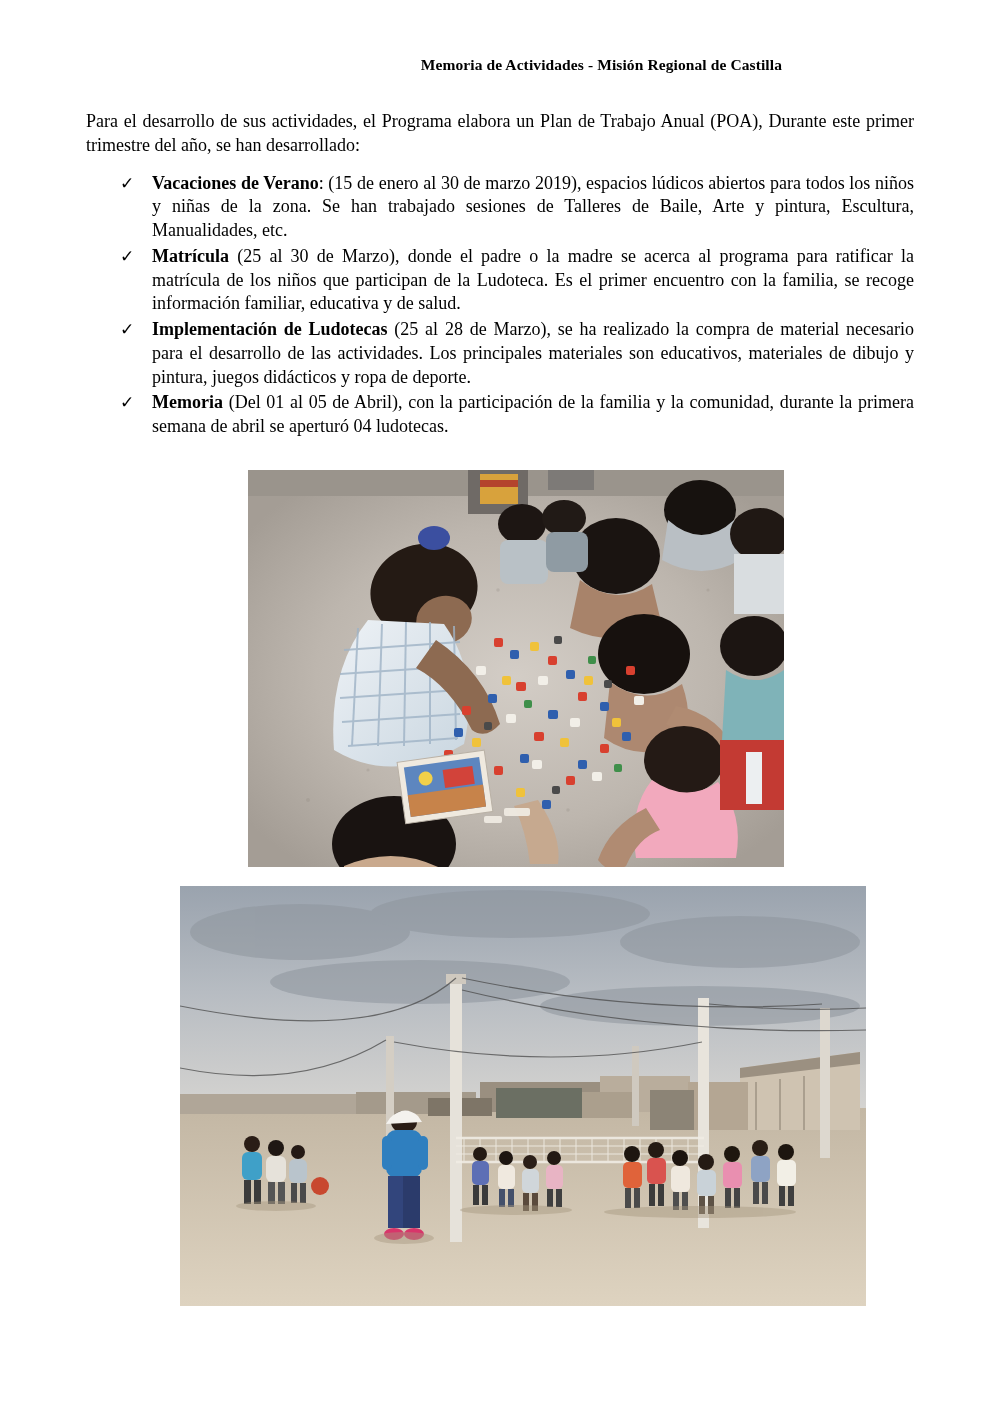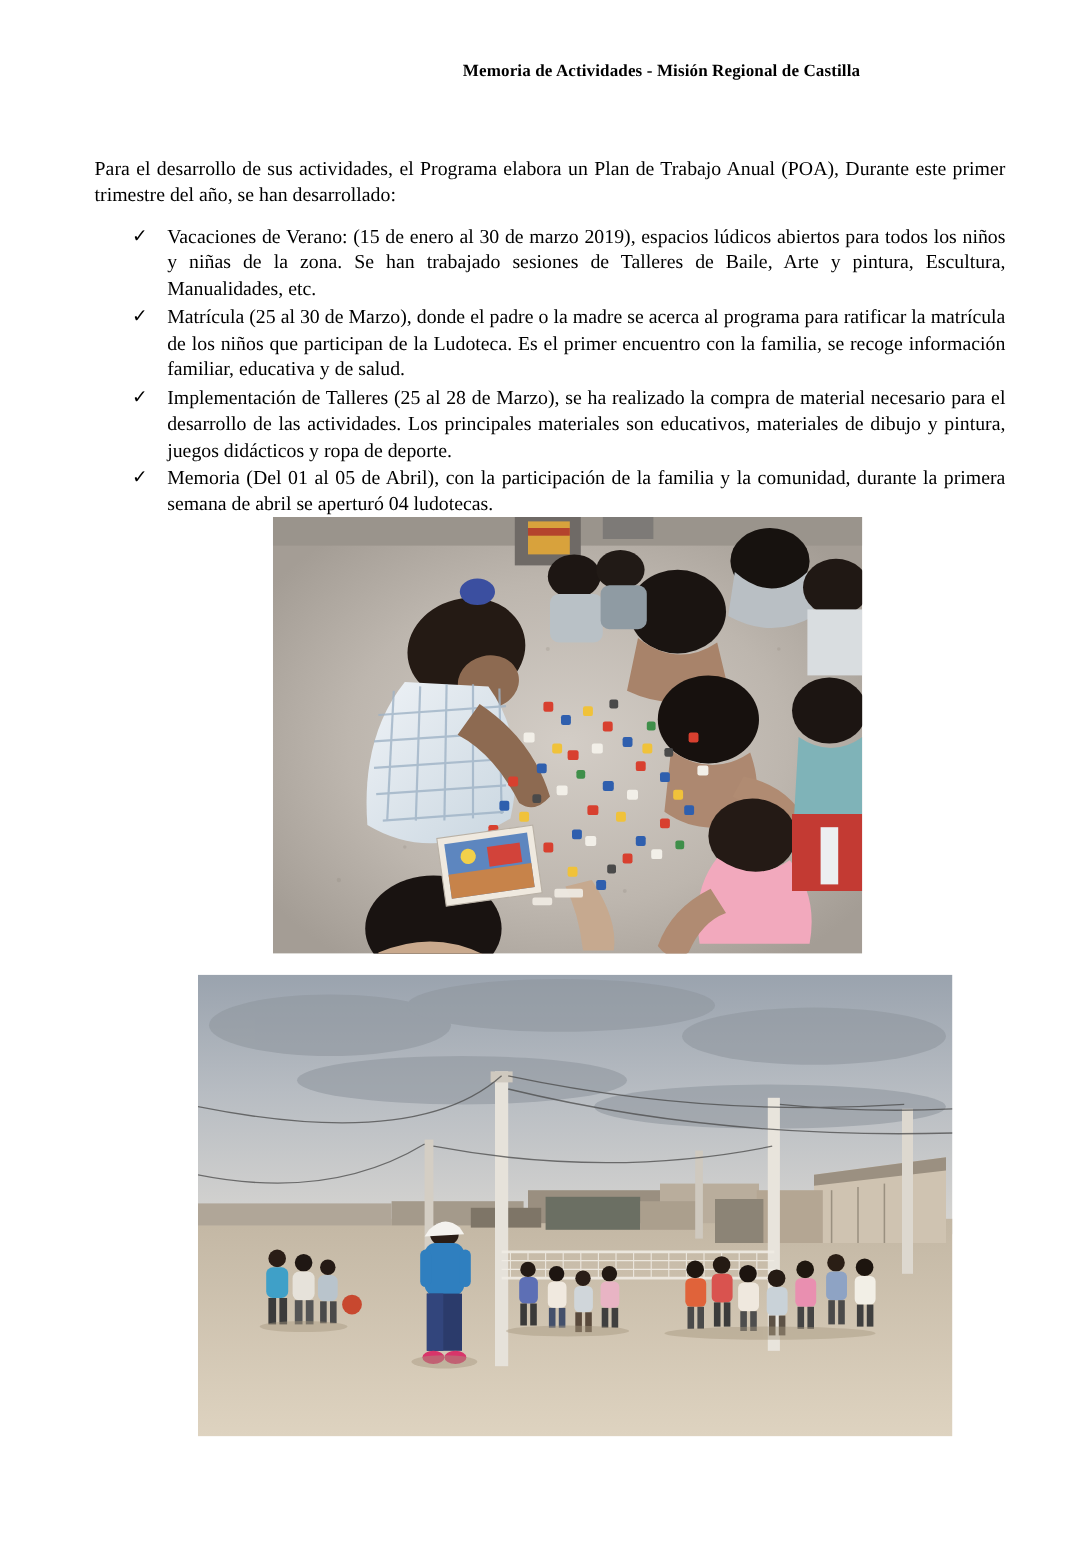--- a/index.html
+++ b/index.html
@@ -33,21 +33,20 @@
     font-weight: bold;
     font-size: 15.5px;
     letter-spacing: 0.1px;
     font-family: Liberation Serif, serif;
   }
   .content {
     position: absolute;
     top: 110px;
     left: 86px;
     width: 828px;
-    margin-top: 32px;
   }
   p.intro {
     margin: 0;
     font-size: 18px;
     line-height: 1.32;
     text-align: justify;
     text-justify: inter-word;
   }
   ul.bullets {
     list-style: none;
@@ -64,21 +63,21 @@
     padding-left: 32px;
   }
   ul.bullets li .tick {
     position: absolute;
     left: 0;
     top: 0;
     font-size: 17px;
     font-family: "DejaVu Sans", sans-serif;
   }
   .lead {
-    font-weight: normal;
+    font-weight: bold;
   }
   .figures {
     position: absolute;
     left: 0;
     top: 440px;
     width: 992px;
   }
   .fig1-wrap {
     position: absolute;
     left: 248px;
@@ -117,21 +116,21 @@
       <li>
         <span class="tick">✓</span>
         <span class="lead">Vacaciones de Verano</span><span>: (15 de enero al 30 de marzo 2019), espacios lúdicos abiertos para todos los niños y niñas de la zona. Se han trabajado sesiones de Talleres de Baile, Arte y pintura, Escultura, Manualidades, etc.</span>
       </li>
       <li>
         <span class="tick">✓</span>
         <span class="lead">Matrícula</span><span> (25 al 30 de Marzo), donde el padre o la madre se acerca al programa para ratificar la matrícula de los niños que participan de la Ludoteca. Es el primer encuentro con la familia, se recoge información familiar, educativa y de salud.</span>
       </li>
       <li>
         <span class="tick">✓</span>
-        <span class="lead">Implementación de Talleres</span><span> (25 al 28 de Marzo), se ha realizado la compra de material necesario para el desarrollo de las actividades. Los principales materiales son educativos, materiales de dibujo y pintura, juegos didácticos y ropa de deporte.</span>
+        <span class="lead">Implementación de Ludotecas</span><span> (25 al 28 de Marzo), se ha realizado la compra de material necesario para el desarrollo de las actividades. Los principales materiales son educativos, materiales de dibujo y pintura, juegos didácticos y ropa de deporte.</span>
       </li>
       <li>
         <span class="tick">✓</span>
         <span class="lead">Memoria</span><span> (Del 01 al 05 de Abril), con la participación de la familia y la comunidad, durante la primera semana de abril se aperturó 04 ludotecas.</span>
       </li>
     </ul>
   </div>
 
   <div class="figures">
 

